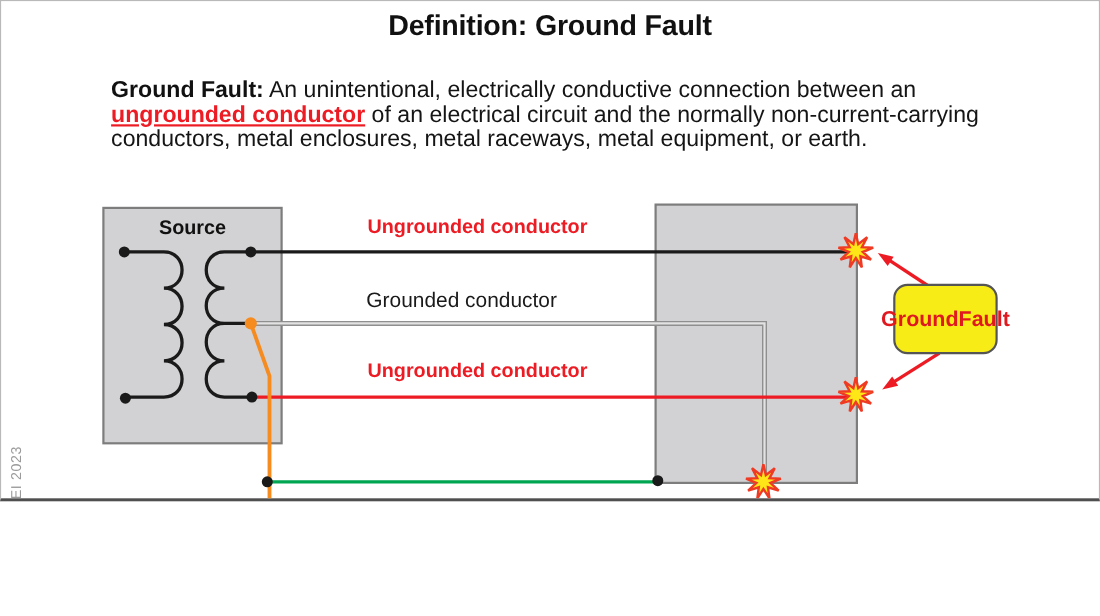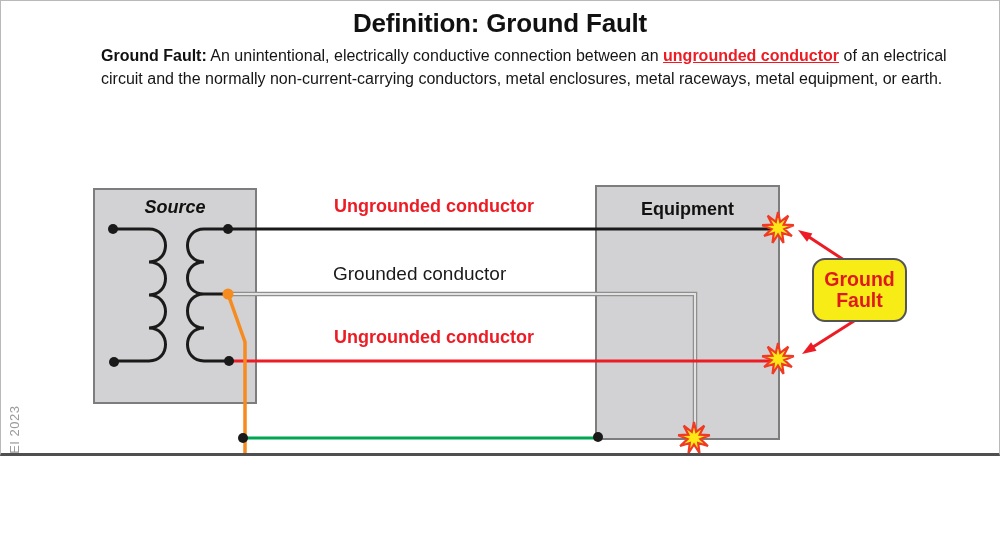--- a/index.html
+++ b/index.html
@@ -6,38 +6,38 @@
   .slide{
     position:relative;width:1000px;height:456px;background:#ffffff;
     box-sizing:border-box;border:1px solid #b9b9b9;border-bottom:3px solid #4f4f4f;
     font-family:"Liberation Sans",sans-serif;overflow:hidden;
   }
   .title{
     position:absolute;top:7px;left:0;width:100%;text-align:center;
     font-size:26px;font-weight:bold;color:#111;letter-spacing:-0.2px;
   }
   .definition{
-    position:absolute;left:100px;top:44px;width:848px;
-    font-size:16px;line-height:22.5px;color:#151515;
+    position:absolute;left:100px;top:70px;width:848px;
+    font-size:21px;line-height:22.5px;color:#151515;
   }
   .definition b.lead{color:#111;}
   .red-hl{color:#ed1c24;font-weight:bold;text-decoration:underline;}
   .diagram-svg{position:absolute;left:0;top:0;}
   .lbl{position:absolute;white-space:nowrap;}
-  .src-label{left:93px;top:196px;width:162px;text-align:center;font-size:18px;font-weight:bold;color:#111;font-style:italic;}
+  .src-label{left:93px;top:196px;width:162px;text-align:center;font-size:18px;font-weight:bold;color:#111;}
   .eq-label{left:595px;top:198px;width:183px;text-align:center;font-size:18px;font-weight:bold;color:#111;}
   .lbl-red{color:#ed1c24;font-weight:bold;font-size:18px;}
   .lbl-ungrounded-top{left:333px;top:195px;}
   .lbl-grounded{left:332px;top:262px;font-size:19px;color:#1a1a1a;}
   .lbl-ungrounded-bot{left:333px;top:326px;}
   .lbl-egc{left:333px;top:383px;font-size:17.5px;line-height:23px;color:#1a1a1a;white-space:normal;width:210px;}
   .callout{
     position:absolute;left:811px;top:257px;width:95px;height:64px;box-sizing:border-box;
     background:#f7ec16;border:2.5px solid #555;border-radius:13px;
-    display:flex;flex-direction:column;justify-content:center;align-items:center;
+    display:flex;justify-content:center;align-items:center;
     font-size:19.5px;font-weight:bold;color:#e0181f;line-height:21px;
   }
   .copyright{
     position:absolute;left:6px;top:394px;height:156px;
     writing-mode:vertical-rl;transform:rotate(180deg);
     font-size:13px;color:#9b9b9b;letter-spacing:0.5px;
   }
 </style>
 </head>
 <body>
@@ -90,21 +90,20 @@
       <path d="M843,259 L808,236" stroke="#ed1c24" stroke-width="3" fill="none"></path>
       <polygon points="797,229 811.4,232.4 806,240.8" fill="#ed1c24"></polygon>
     </g>
     <g>
       <path d="M853,320 L812,346" stroke="#ed1c24" stroke-width="3" fill="none"></path>
       <polygon points="801,353 810.1,341.3 815.5,349.7" fill="#ed1c24"></polygon>
     </g>
   </svg>
 
   <div class="lbl src-label">Source</div>
-  <div class="lbl eq-label">Equipment</div>
 
   <div class="lbl lbl-red lbl-ungrounded-top">Ungrounded conductor</div>
   <div class="lbl lbl-grounded">Grounded conductor</div>
   <div class="lbl lbl-red lbl-ungrounded-bot">Ungrounded conductor</div>
 
 
   <div class="callout">
     <div>Ground</div>
     <div>Fault</div>
   </div>

